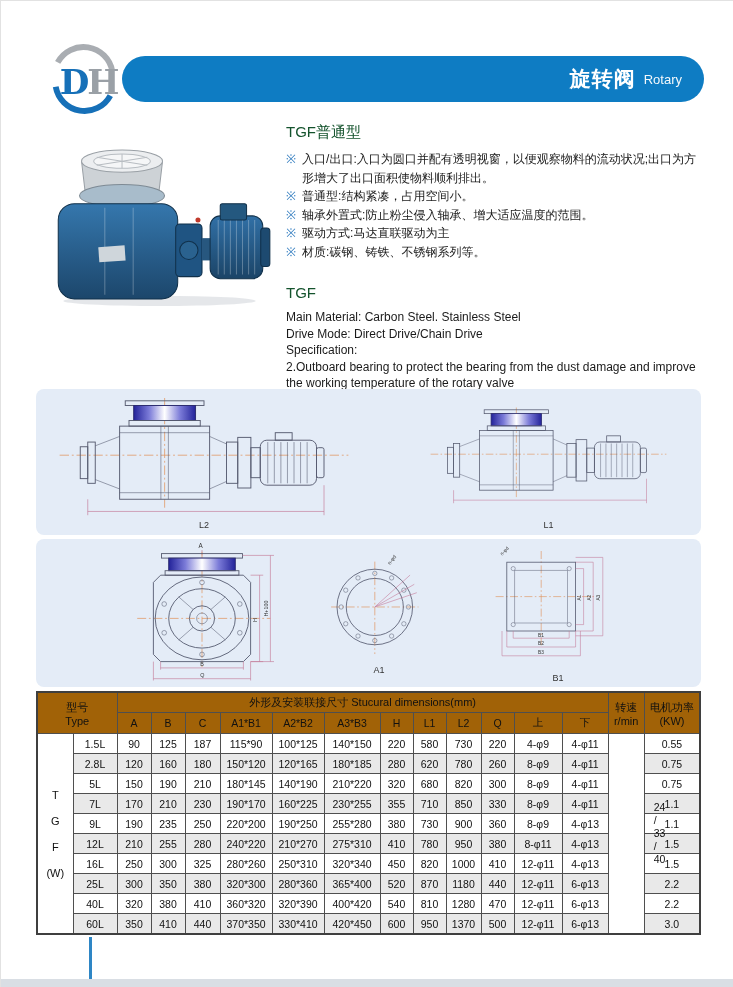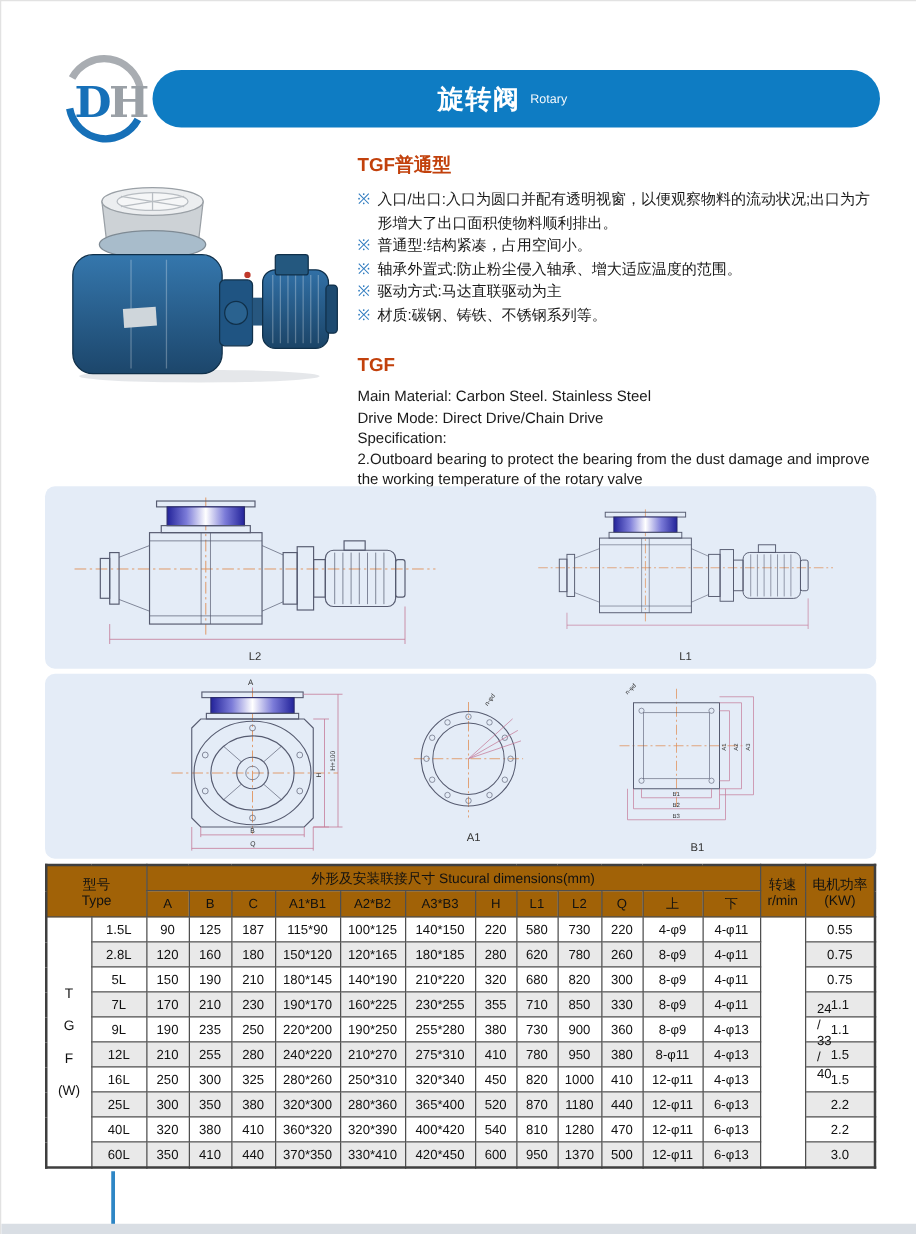--- a/index.html
+++ b/index.html
@@ -3,28 +3,28 @@
 <meta charset="utf-8">
 <style>
   html,body{margin:0;padding:0;background:#f2f2f2;}
   .page{position:relative;width:733px;height:987px;background:#fff;border:1px solid #e2e2e2;
         font-family:"Liberation Sans",sans-serif;overflow:hidden;margin:0 auto;}
   .bottom-strip{position:absolute;left:0;right:0;bottom:0;height:9px;background:#d9dee4;}
 
   
   .logo{position:absolute;left:44px;top:38px;width:78px;height:80px;}
   .banner{position:absolute;left:121px;top:55px;width:582px;height:46px;background:#0e7cc3;
-          border-radius:26px;display:flex;align-items:center;justify-content:center;
+          border-radius:26px;display:flex;align-items:center;justify-content:flex-end;
           padding-right:22px;box-sizing:border-box;color:#fff;}
   .banner .zh{font-size:21px;font-weight:bold;letter-spacing:1px;}
-  .banner .en{font-size:10px;margin-left:8px;opacity:.95;}
+  .banner .en{font-size:13px;margin-left:8px;opacity:.95;}
 
   
   .sec1{position:absolute;left:285px;top:122px;width:420px;}
-  .sec-title{color:#c2410c;font-weight:bold;font-size:15px;margin:0 0 8px 0;}
+  .sec-title{color:#14532d;font-weight:normal;font-size:15px;margin:0 0 8px 0;}
   .bullet{display:flex;font-size:12px;line-height:1.55;color:#1a1a1a;}
   .marker{color:#2f7bbf;margin-right:6px;flex:none;}
   .sec2{position:absolute;left:285px;top:283px;width:424px;}
   .sec2 .line{font-size:12px;line-height:1.38;color:#1a1a1a;}
 
   .photo{position:absolute;left:45px;top:144px;}
 
   
   .panel{position:absolute;left:35px;width:665px;background:#e4ecf7;border-radius:8px;}
   .panel1{top:388px;height:146px;}

